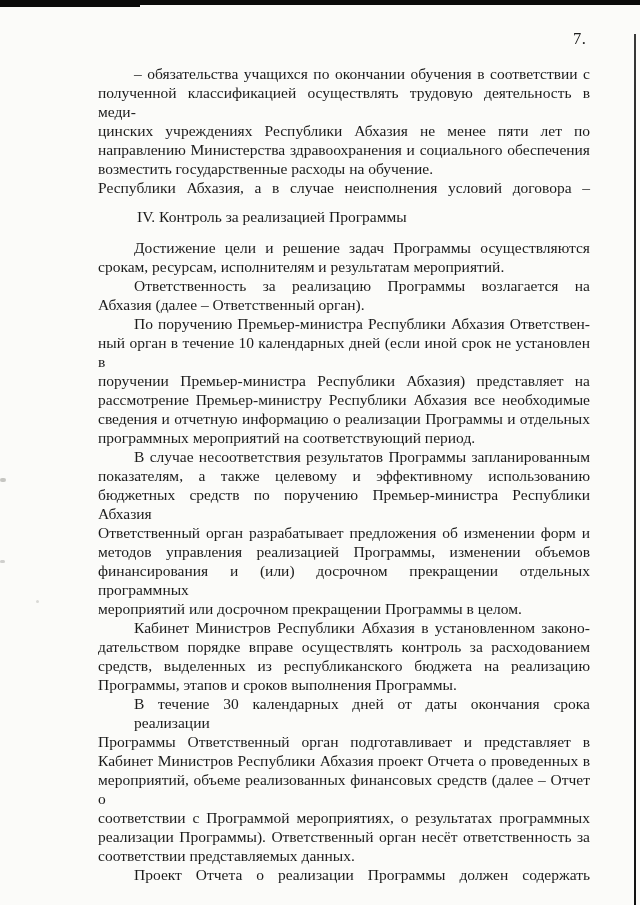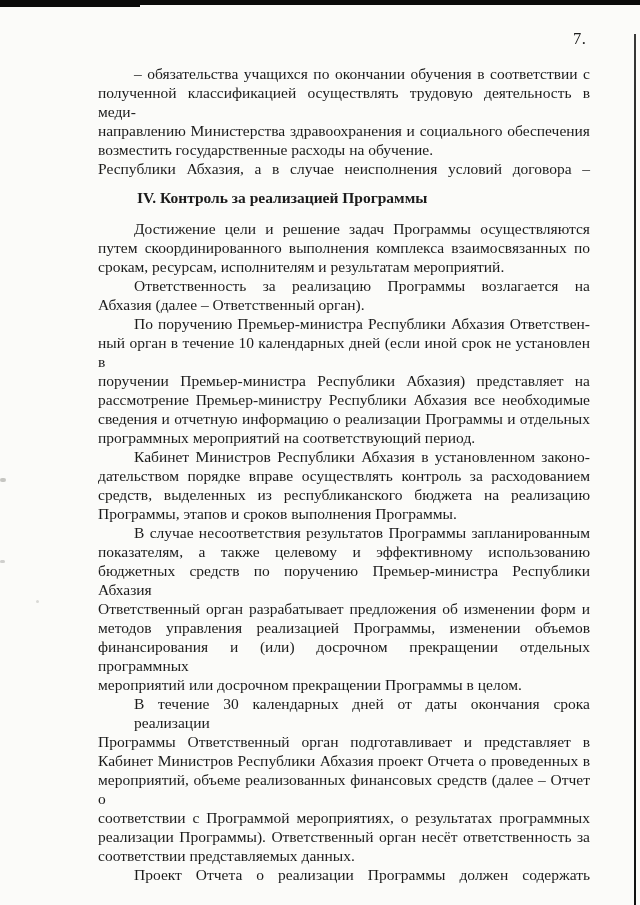--- a/index.html
+++ b/index.html
@@ -61,21 +61,21 @@
   .para { margin: 0; }
   .line {
     text-align: justify;
     text-align-last: justify;
     white-space: normal;
     font-family: Liberation Serif, serif;
   }
   .line.last { text-align-last: left; }
   .line.first { padding-left: 36px; }
   .heading {
-    font-weight: bold;
+    font-weight: normal;
     padding-left: 39px;
     margin-top: 10px;
     margin-bottom: 12px;
     font-size: 15.5px;
   }
 </style>
 </head>
 <body>
 
 <div class="scan-top-bar"></div>
@@ -84,56 +84,56 @@
 <div class="speck s1"></div>
 <div class="speck s2"></div>
 <div class="speck s3"></div>
 
 <div class="page-number">7.</div>
 
 <div class="doc-body">
     <div class="para">
       <div class="line first">– обязательства учащихся по окончании обучения в соответствии с</div>
       <div class="line">полученной классификацией осуществлять трудовую деятельность в меди-</div>
+      <div class="line">цинских учреждениях Республики Абхазия не менее пяти лет по</div>
       <div class="line">направлению Министерства здравоохранения и социального обеспечения</div>
       <div class="line last">возместить государственные расходы на обучение.</div>
       <div class="line">Республики Абхазия, а в случае неисполнения условий договора –</div>
     </div>
     <div class="heading">IV. Контроль за реализацией Программы</div>
     <div class="para">
       <div class="line first">Достижение цели и решение задач Программы осуществляются</div>
-      <div class="line">путем скоординированного выполнения комплекса взаимосвязанных по</div>
       <div class="line last">срокам, ресурсам, исполнителям и результатам мероприятий.</div>
     </div>
     <div class="para">
       <div class="line first">Ответственность за реализацию Программы возлагается на</div>
       <div class="line last">Абхазия (далее – Ответственный орган).</div>
     </div>
     <div class="para">
       <div class="line first">По поручению Премьер-министра Республики Абхазия Ответствен-</div>
       <div class="line">ный орган в течение 10 календарных дней (если иной срок не установлен в</div>
       <div class="line">поручении Премьер-министра Республики Абхазия) представляет на</div>
       <div class="line">рассмотрение Премьер-министру Республики Абхазия все необходимые</div>
       <div class="line">сведения и отчетную информацию о реализации Программы и отдельных</div>
       <div class="line last">программных мероприятий на соответствующий период.</div>
     </div>
     <div class="para">
-      <div class="line first">Кабинет Министров Республики Абхазия в установленном законо-</div>
-      <div class="line">дательством порядке вправе осуществлять контроль за расходованием</div>
-      <div class="line">средств, выделенных из республиканского бюджета на реализацию</div>
-      <div class="line last">Программы, этапов и сроков выполнения Программы.</div>
-    </div>
-    <div class="para">
       <div class="line first">В случае несоответствия результатов Программы запланированным</div>
       <div class="line">показателям, а также целевому и эффективному использованию</div>
       <div class="line">бюджетных средств по поручению Премьер-министра Республики Абхазия</div>
       <div class="line">Ответственный орган разрабатывает предложения об изменении форм и</div>
       <div class="line">методов управления реализацией Программы, изменении объемов</div>
       <div class="line">финансирования и (или) досрочном прекращении отдельных программных</div>
       <div class="line last">мероприятий или досрочном прекращении Программы в целом.</div>
+    </div>
+    <div class="para">
+      <div class="line first">Кабинет Министров Республики Абхазия в установленном законо-</div>
+      <div class="line">дательством порядке вправе осуществлять контроль за расходованием</div>
+      <div class="line">средств, выделенных из республиканского бюджета на реализацию</div>
+      <div class="line last">Программы, этапов и сроков выполнения Программы.</div>
     </div>
     <div class="para">
       <div class="line first">В течение 30 календарных дней от даты окончания срока реализации</div>
       <div class="line">Программы Ответственный орган подготавливает и представляет в</div>
       <div class="line">Кабинет Министров Республики Абхазия проект Отчета о проведенных в</div>
       <div class="line">мероприятий, объеме реализованных финансовых средств (далее – Отчет о</div>
       <div class="line">соответствии с Программой мероприятиях, о результатах программных</div>
       <div class="line">реализации Программы). Ответственный орган несёт ответственность за</div>
       <div class="line last">соответствии представляемых данных.</div>
     </div>

